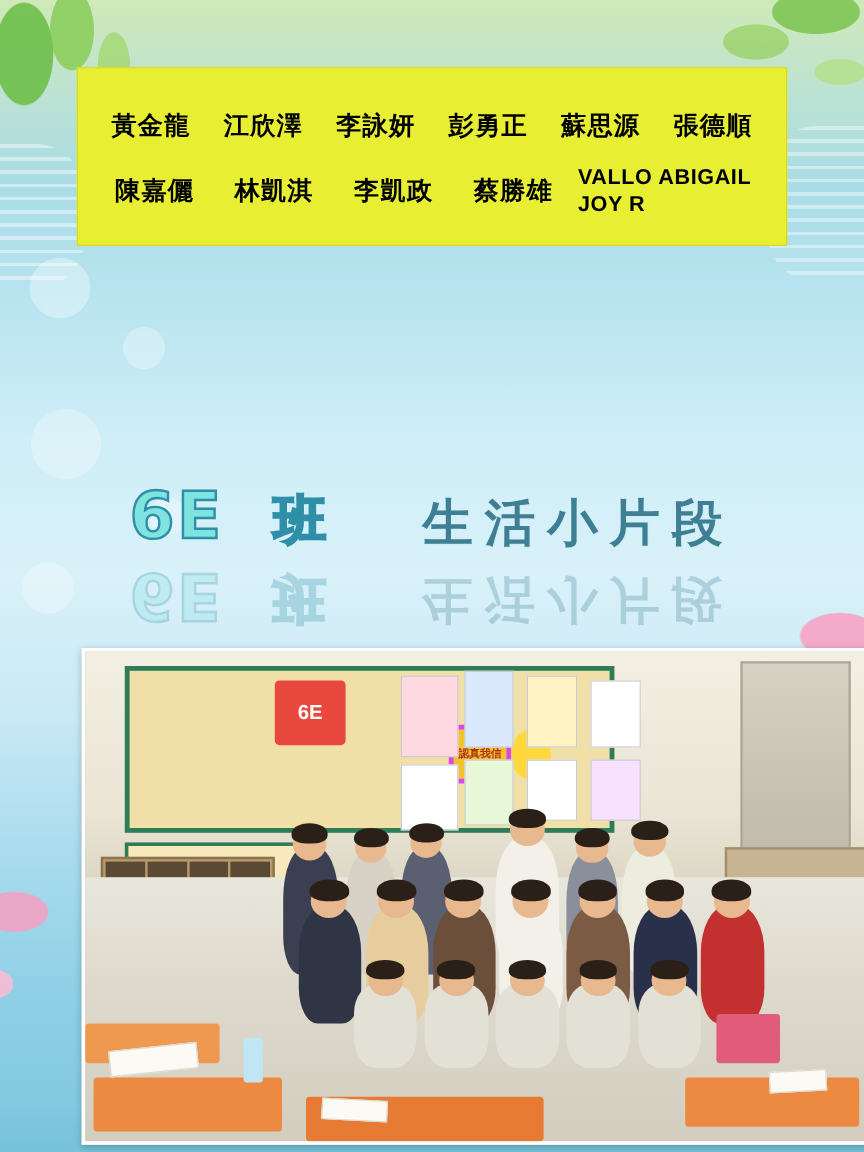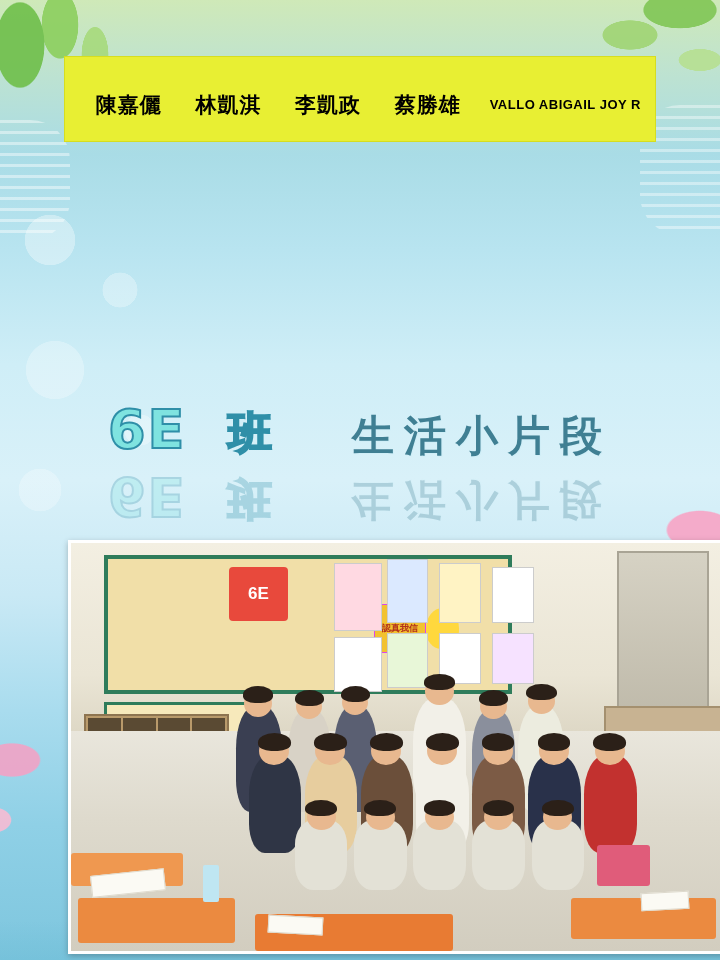--- a/index.html
+++ b/index.html
@@ -142,23 +142,23 @@
     font-family: "DejaVu Sans", "Liberation Sans", sans-serif;
     font-size: 21px;
     font-weight: bold;
     color: #000;
     line-height: 1.25;
     letter-spacing: 1px;
     white-space: pre-line;
   }
   .name-cell.latin {
     font-family: "Liberation Sans", sans-serif;
-    font-size: 13px;
+    font-size: 18px;
     letter-spacing: .5px;
-    text-align: right;
+    text-align: left;
     padding-left: 4px;
   }
   .name-cell.latin-wide {
     flex: 1.6 1 0;
   }
 
   
   .wordart {
     position: absolute;
     left: 0;
@@ -282,21 +282,21 @@
     font-weight: bold;
     font-size: 17px;
     display: flex; align-items: center; justify-content: center;
   }
   .badge-cheer {
     position: absolute;
     left: 46%; top: 15%;
     width: 8%; height: 12%;
     background: #f2c230;
     border-radius: 4px;
-    border: 1px solid #d946ef;
+    border: 4px solid #d946ef;
     box-sizing: border-box;
     font-size: 9px;
     color: #b3321c;
     display: flex; align-items: center; justify-content: center;
     text-align: center;
     line-height: 1.05;
     font-weight: bold;
   }
   .pika {
     position: absolute;
@@ -401,20 +401,28 @@
   <div class="flower-left"></div>
   <div class="grass-bottom"></div>
 </div>
 
 <section class="name-panel">
 
   <div class="panel-title">
   </div>
 
 
+  <div class="name-row">
+    <div class="name-cell">黃金龍</div>
+    <div class="name-cell">江欣澤</div>
+    <div class="name-cell">李詠妍</div>
+    <div class="name-cell">彭勇正</div>
+    <div class="name-cell">蘇思源</div>
+    <div class="name-cell">張德順</div>
+  </div>
 
   <div class="name-row">
     <div class="name-cell">陳嘉儷</div>
     <div class="name-cell">林凱淇</div>
     <div class="name-cell">李凱政</div>
     <div class="name-cell">蔡勝雄</div>
     <div class="name-cell latin latin-wide">VALLO ABIGAIL JOY R</div>
   </div>
 
 

